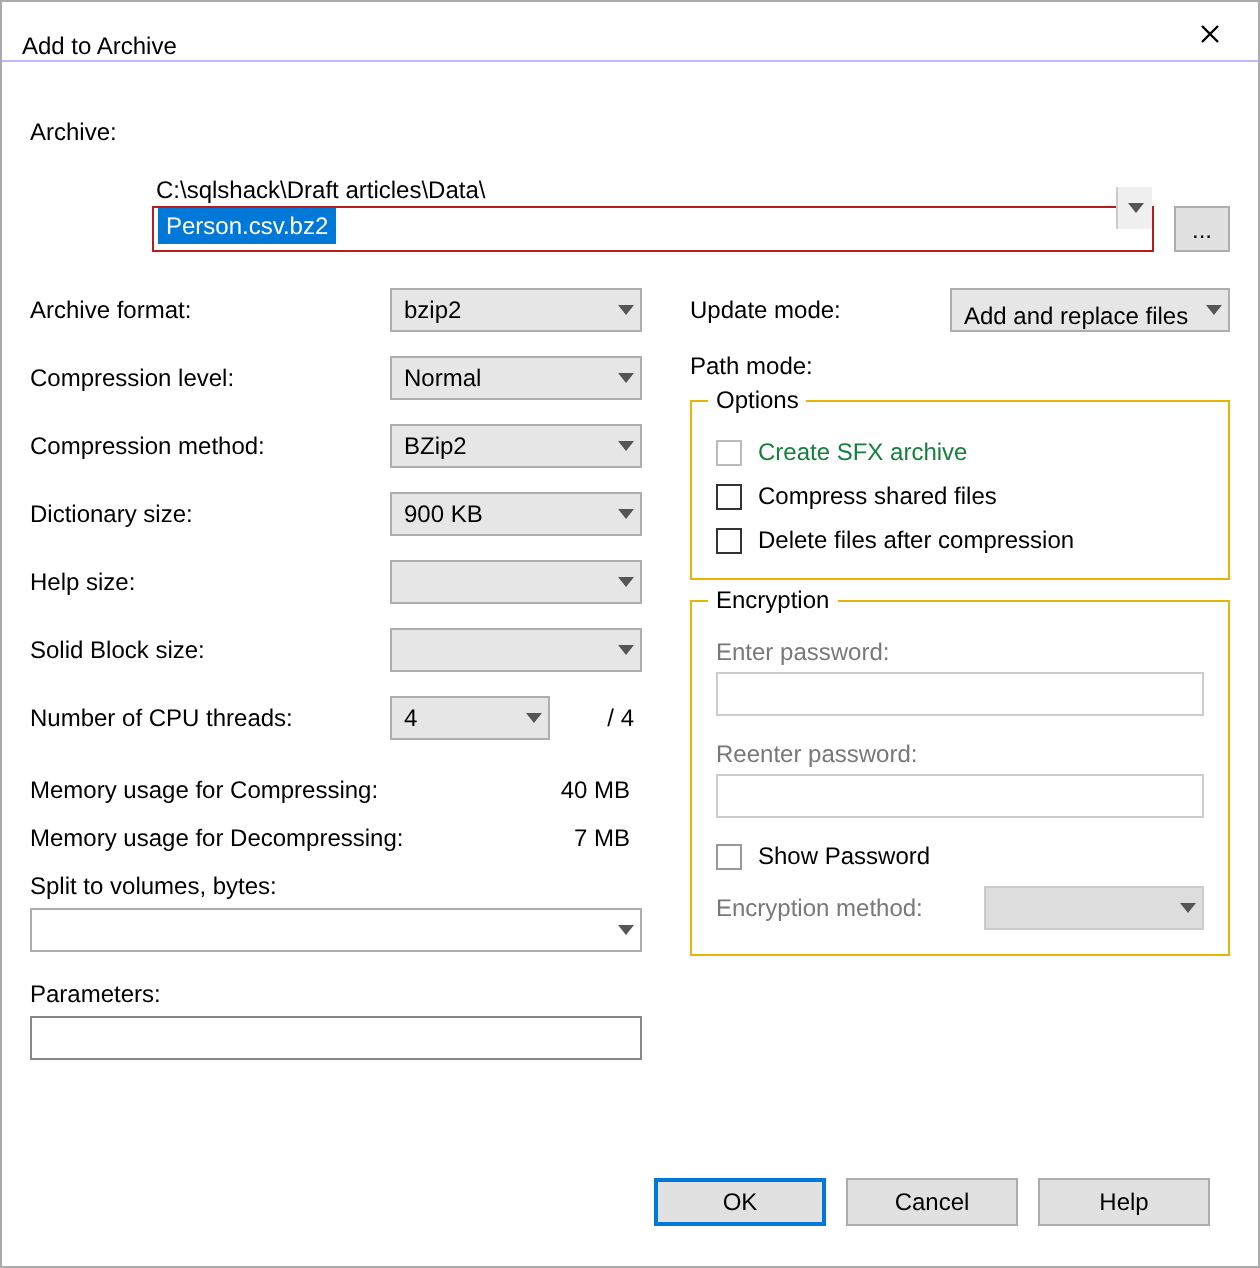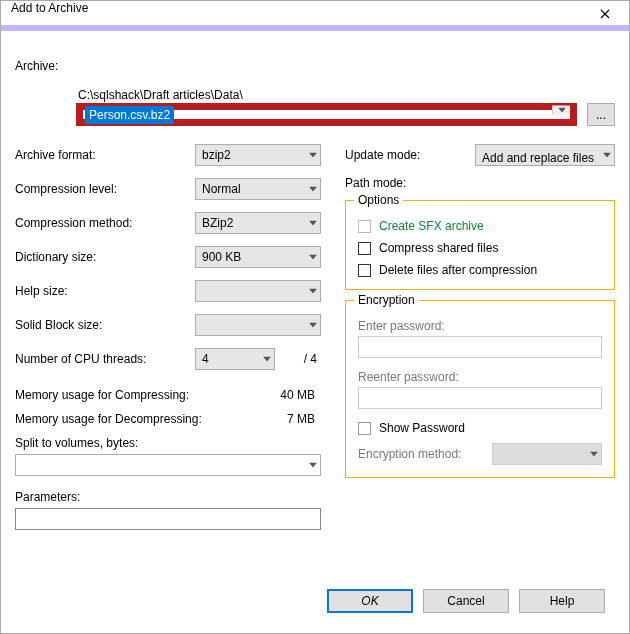--- a/index.html
+++ b/index.html
@@ -1,29 +1,29 @@
 <!DOCTYPE html>
 <html><head>
 <meta charset="utf-8">
 <style>
 * { box-sizing: border-box; margin: 0; padding: 0; }
 body { font-family: "Segoe UI", Tahoma, sans-serif; font-size: 12px; background: #fff; color: #000; width: 630px; height: 634px; overflow: hidden; }
 .window { width: 630px; height: 634px; border: 1px solid #aaa; background: #fff; display: flex; flex-direction: column; }
-.titlebar { height: 30px; display: flex; align-items: flex-start; justify-content: space-between; padding: 0 4px 0 10px; border-bottom: 6px solid #c4b5fd; }
+.titlebar { height: 30px; display: flex; align-items: flex-end; justify-content: space-between; padding: 0 4px 0 10px; border-bottom: 1px solid #c4b5fd; }
 .titlebar .title { font-size: 12px; }
 .titlebar .close { width: 40px; height: 26px; display: flex; align-items: center; justify-content: center; cursor: pointer; }
 .titlebar .close svg { width: 10px; height: 10px; }
 .body { flex: 1; padding: 14px 14px 10px 14px; display: flex; flex-direction: column; }
 
 .archive-row { display: flex; align-items: flex-start; gap: 6px; margin-bottom: 18px; }
 .archive-row .lab { width: 55px; padding-top: 14px; }
 .archive-row .rcol { flex: 1; margin-top: 43px; }
 .path { font-size: 12px; margin-bottom: 1px; padding-left: 2px; }
 .name-row { display: flex; gap: 10px; align-items: center; }
-.name-combo { flex: 1; height: 23px; border: 7px solid #b91c1c; display: flex; align-items: center; position: relative; }
+.name-combo { flex: 1; height: 23px; border: 1px solid #b91c1c; display: flex; align-items: flex-start; position: relative; }
 .name-combo .sel { background: #0078d7; color: #fff; padding: 2px 4px; margin-left: 2px; }
 .name-combo .dd { position: absolute; right: 0; top: 0; width: 18px; height: 100%; border-left: 1px solid #ccc; display: flex; align-items: center; justify-content: center; background: #f0f0f0; }
 .browse-btn { width: 28px; height: 23px; background: #e1e1e1; border: 1px solid #adadad; display: flex; align-items: center; justify-content: center; cursor: pointer; }
 
 .cols { display: flex; gap: 24px; }
 .col { flex: 1; }
 
 .frow { display: flex; align-items: center; margin-bottom: 12px; height: 22px; }
 .frow .flab { width: 180px; }
 .frow .fval { flex: 1; }
@@ -56,21 +56,21 @@
 .checkbox.disabled { border-color: #bbb; }
 .check.enc .checkbox { border-color: #999; }
 
 .enclabel { color: #787878; margin-bottom: 3px; font-size: 12px; }
 .encinput { height: 22px; background: #fff; border: 1px solid #ccc; width: 100%; margin-bottom: 12px; }
 .encrow { display: flex; align-items: center; justify-content: space-between; margin-top: 6px; }
 .encselect { width: 110px; height: 22px; background: #ddd; border: 1px solid #ccc; position: relative; }
 
 .footer { display: flex; justify-content: flex-end; gap: 10px; padding: 10px 10px 10px 0; }
 .btn { width: 86px; height: 24px; background: #e1e1e1; border: 1px solid #adadad; display: flex; align-items: center; justify-content: center; cursor: pointer; }
-.btn.primary { border: 2px solid #0078d7; font-style: italic; }
+.btn.primary { border: 2px solid #0078d7; }
 
 .toprow { display: flex; align-items: center; margin-bottom: 10px; }
 .toprow .flab2 { flex: 1; }
 .toprow .select { width: 140px; align-items: flex-end; }
 </style>
 </head>
 <body>
 
 <div class="window">
   <div class="titlebar">

